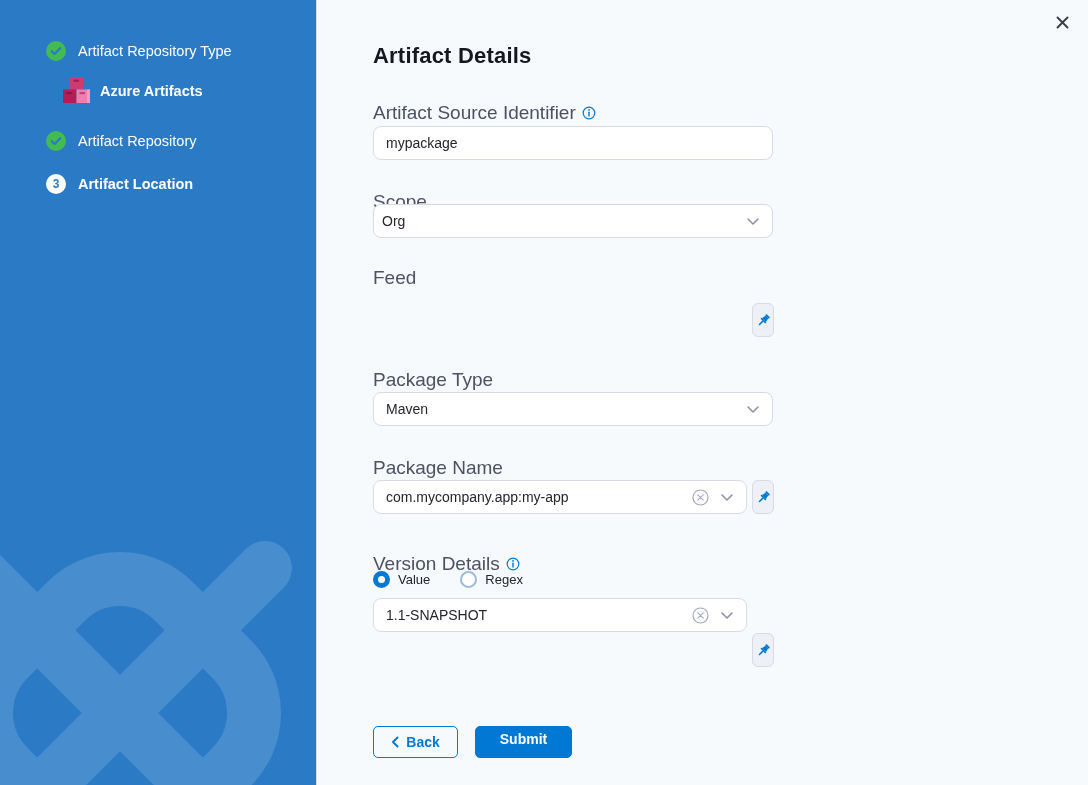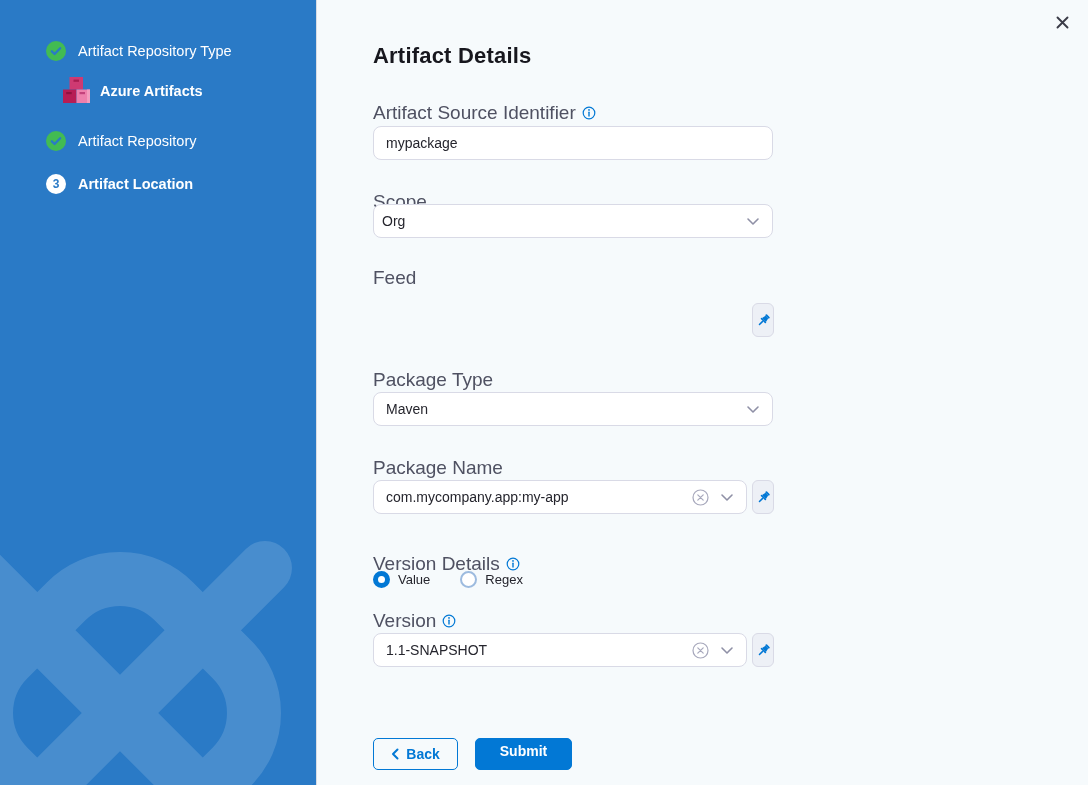--- a/index.html
+++ b/index.html
@@ -72,21 +72,20 @@
   .radio-dot { width:17px; height:17px; border-radius:50%; background:#FFFFFF; }
   .radio-dot.on  { border:5px solid #0278D5; }
   .radio-dot.off { border:2px solid #9DBBDF; }
   .radio-label { font-size:13px; color:#25252D; margin-right:22px; }
 
   .btn {
     position:absolute; top:726px; height:30px; border-radius:5px;
     display:flex; align-items:center; justify-content:center; gap:7px;
     font-size:14px; font-weight:700; cursor:pointer; padding:15px 14px;
     font-family:inherit;
-    margin-top:12px;
   }
   .btn-back {
     left:56px; min-width:85px;
     background:transparent; border:1px solid #0278D5; color:#0278D5;
   }
   .btn-submit {
     left:158px; min-width:97px;
     background:#0278D5; border:1px solid #0278D5; color:#FFFFFF;flex-direction:column;
   }
 </style>
@@ -246,21 +245,21 @@
   </div>
 
   <div class="field-label" style="top:613px;">
     <span>Version</span>
     <svg width="14" height="14" viewBox="0 0 14 14">
       <circle cx="7" cy="7" r="5.8" fill="none" stroke="#0278D5" stroke-width="1.2"></circle>
       <line x1="7" y1="6.2" x2="7" y2="10" stroke="#0278D5" stroke-width="1.4" stroke-linecap="round"></line>
       <circle cx="7" cy="3.9" r="0.9" fill="#0278D5"></circle>
     </svg>
   </div>
-  <div class="control combo" style="top:633px;gap:28px;">
+  <div class="control combo" style="top:598px;gap:28px;">
     <span class="combo-text">1.1-SNAPSHOT</span>
     <span class="tail-icons">
       <svg width="17" height="17" viewBox="0 0 17 17">
         <circle cx="8.5" cy="8.5" r="7.5" fill="none" stroke="#A7A8BC" stroke-width="1.2"></circle>
         <path d="M5.8 5.8 L11.2 11.2 M11.2 5.8 L5.8 11.2" stroke="#A7A8BC" stroke-width="1.2" stroke-linecap="round"></path>
       </svg>
       <svg width="14" height="9" viewBox="0 0 14 9">
         <path d="M2 2 L7 7 L12 2" fill="none" stroke="#8F90A6" stroke-width="1.6" stroke-linecap="round" stroke-linejoin="round"></path>
       </svg>
     </span>

